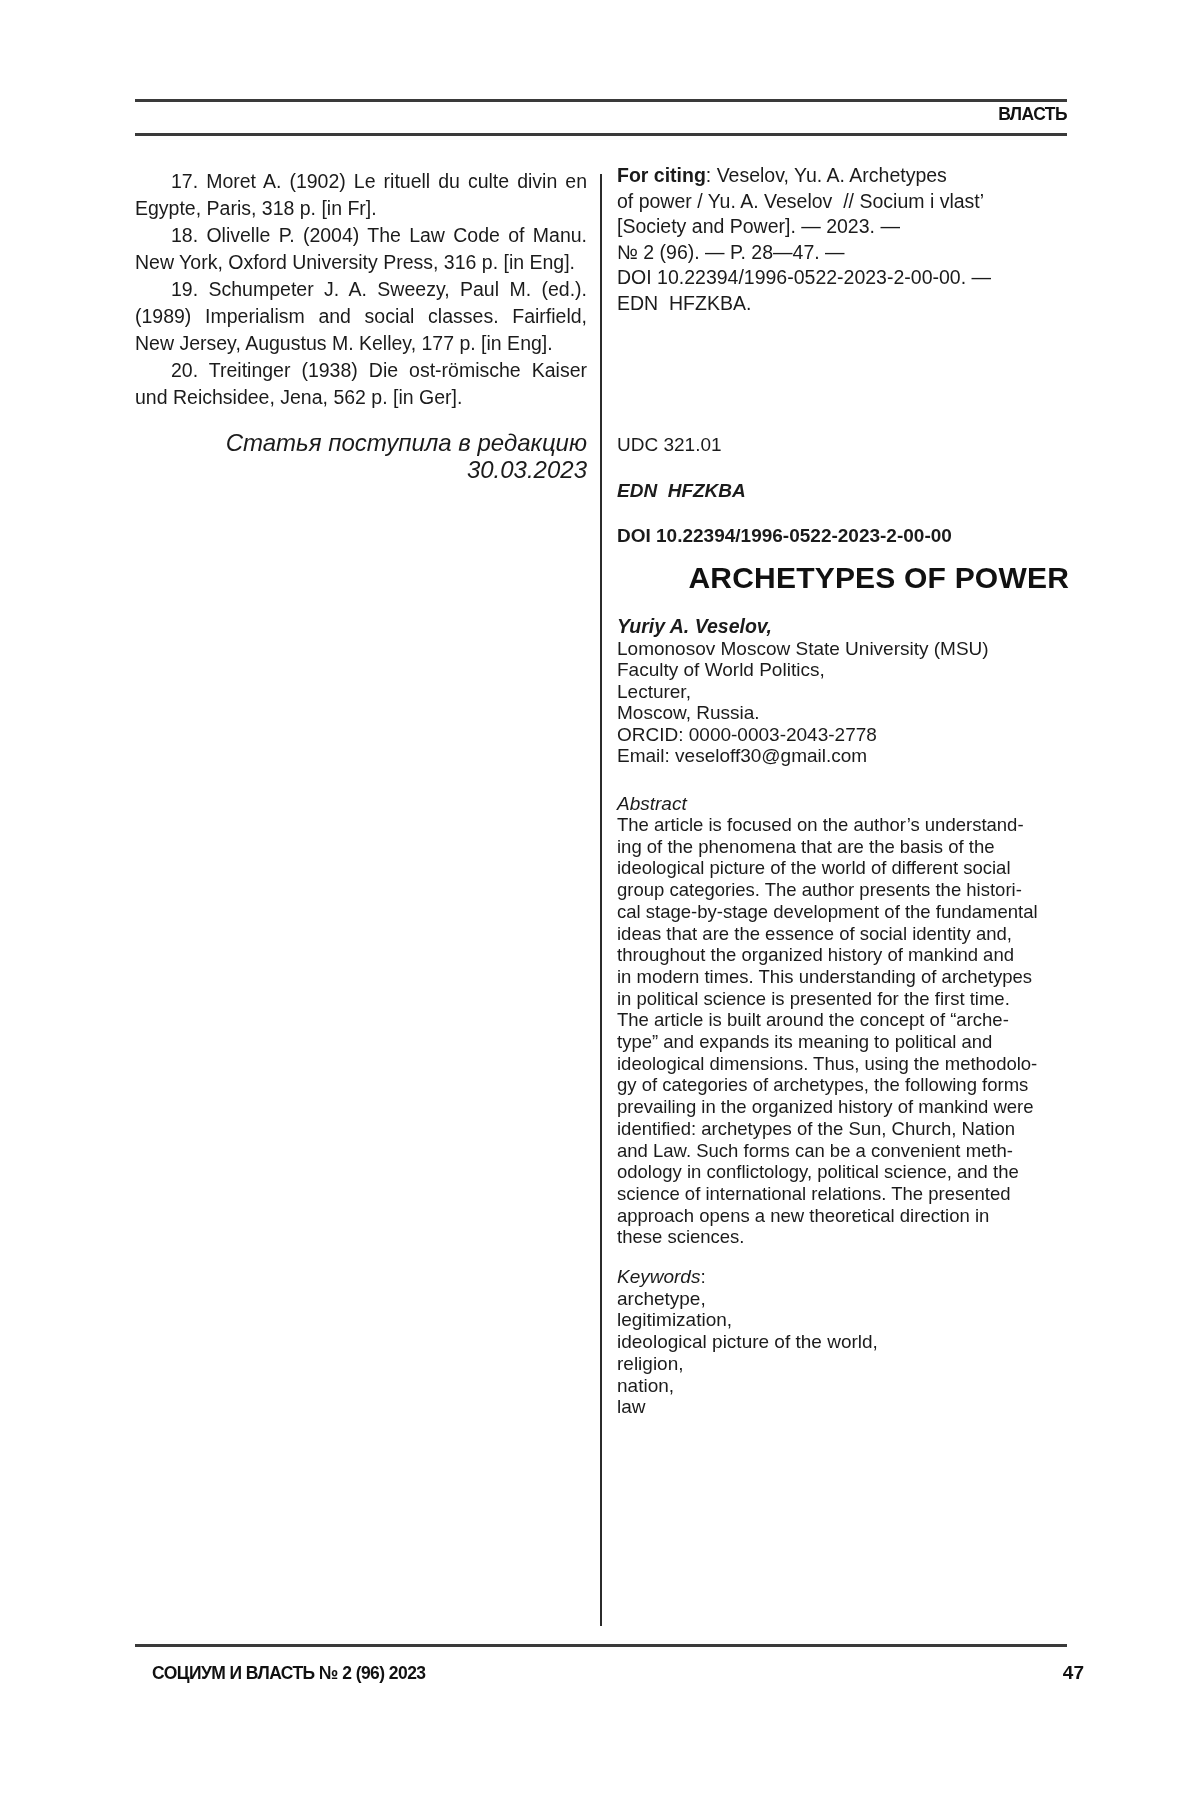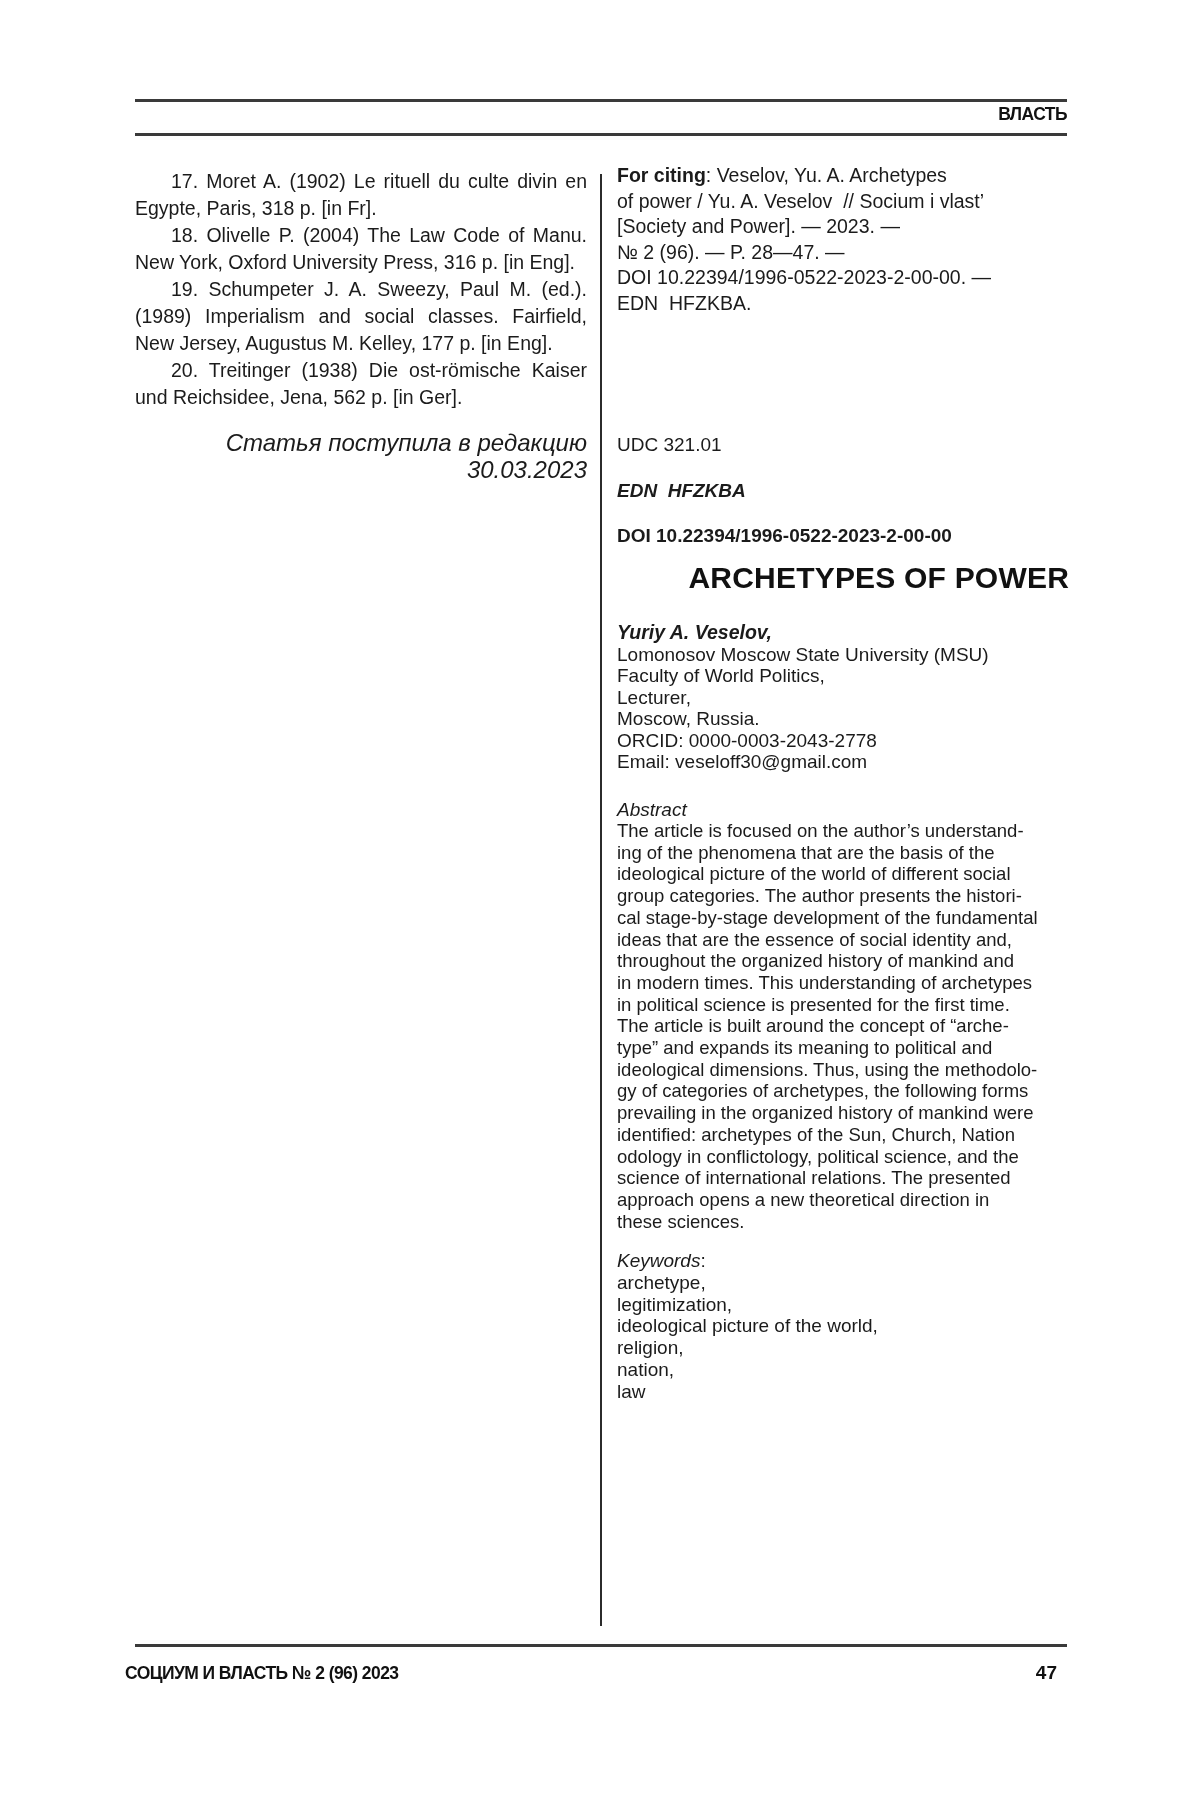--- a/index.html
+++ b/index.html
@@ -106,21 +106,21 @@
   }
   .article-title {
     margin-top: 12px;
     font-size: 30px;
     line-height: 38px;
     font-weight: bold;
     letter-spacing: 0.2px;
     color: #111;
   }
   .author-name {
-    margin-top: 25px;
+    margin-top: 19px;
     font-size: 19.5px;
     line-height: 21.5px;
     font-weight: bold;
     font-style: italic;
   }
   .author-details div {
     font-size: 19px;
     line-height: 21.5px;
   }
   .abstract-heading {
@@ -141,21 +141,21 @@
   }
   .keywords-heading i { font-style: italic; }
   .keywords-list div {
     font-size: 19px;
     line-height: 21.7px;
   }
 
   
   .page-footer {
     position: absolute;
-    left: 125px;
+    left: 152px;
     top: 1662px;
     width: 932px;
     display: flex;
     justify-content: space-between;
     align-items: flex-start;
   }
   .footer-journal {
     font-weight: bold;
     font-size: 19px;
     letter-spacing: -0.6px;
@@ -220,20 +220,21 @@
       <div>ideas that are the essence of social identity and,</div>
       <div>throughout the organized history of mankind and</div>
       <div>in modern times. This understanding of archetypes</div>
       <div>in political science is presented for the first time.</div>
       <div>The article is built around the concept of “arche-</div>
       <div>type” and expands its meaning to political and</div>
       <div>ideological dimensions. Thus, using the methodolo-</div>
       <div>gy of categories of archetypes, the following forms</div>
       <div>prevailing in the organized history of mankind were</div>
       <div>identified: archetypes of the Sun, Church, Nation</div>
+      <div>and Law. Such forms can be a convenient meth-</div>
       <div>odology in conflictology, political science, and the</div>
       <div>science of international relations. The presented</div>
       <div>approach opens a new theoretical direction in</div>
       <div>these sciences.</div>
     </div>
 
   <div class="keywords-heading"><i>Keywords</i><span>:</span></div>
   <div class="keywords-list">
       <div>archetype,</div>
       <div>legitimization,</div>

